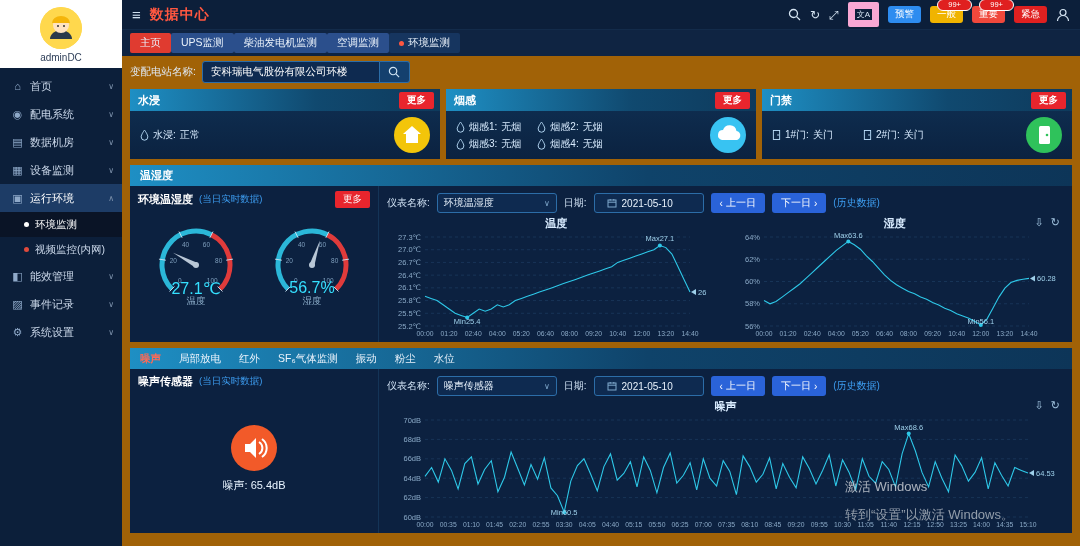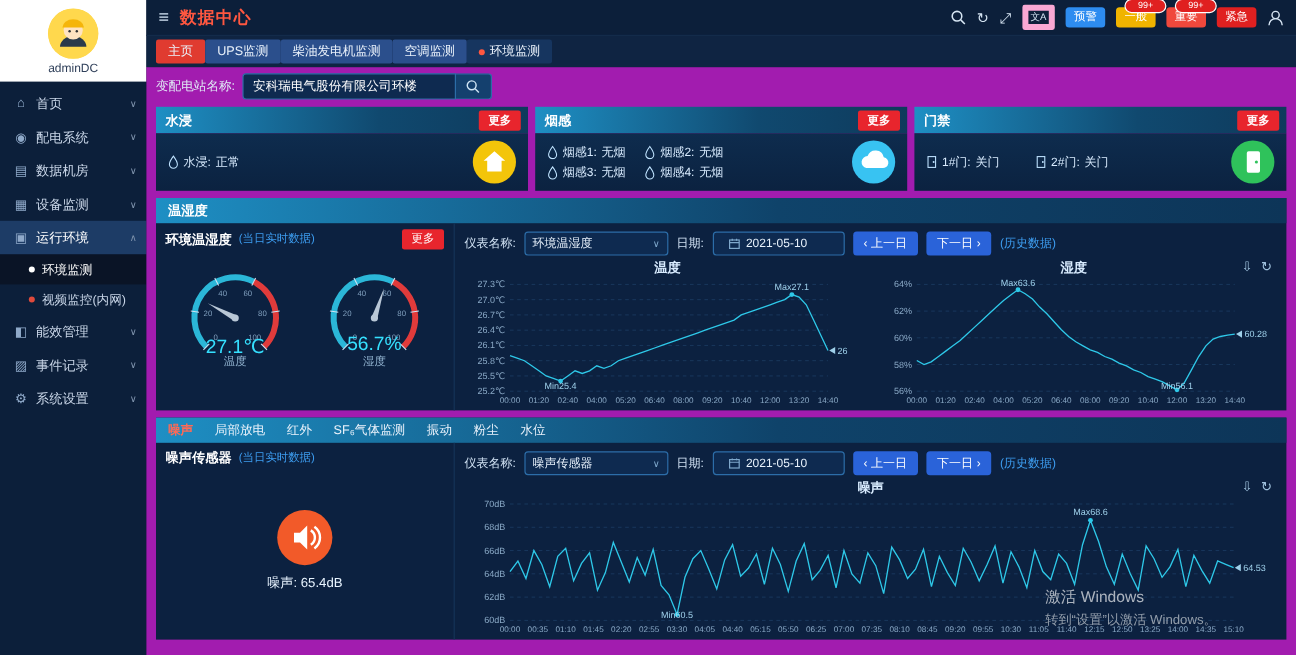--- a/index.html
+++ b/index.html
@@ -20,34 +20,34 @@
 .smi .dot{width:5px;height:5px;border-radius:50%;background:#e04a3c;margin-right:6px}
 .smi.active{background:#0a1426;color:#fff}
 .smi.active .dot{background:#ffffff}
 
 .main{flex:1;display:flex;flex-direction:column;min-width:0}
 .topbar{height:30px;background:#0c1f3a;border-bottom:1px solid #132b4a;display:flex;align-items:center;padding:0 10px;gap:9px}
 .hamburger{font-size:15px;color:#cfe0f0;cursor:pointer}
 .apptitle{font-size:14px;font-weight:bold;color:#ff5740;letter-spacing:1px}
 .tb-right{margin-left:auto;display:flex;align-items:center;gap:9px}
 .tbicon{color:#d5e4f2;font-size:12px;cursor:pointer;display:flex;align-items:center}
-.transbox{border:5px solid #f9a8d4;border-radius:2px;font-size:8px;padding:0 2px;line-height:11px}
+.transbox{border:7px solid #f9a8d4;border-radius:2px;font-size:8px;padding:0 2px;line-height:11px}
 .pill{position:relative;font-size:9.5px;padding:2px 7px;border-radius:3px;color:#fff;cursor:pointer;white-space:nowrap}
 .pill.p-warn{background:#2d8cf0}
 .pill.p-normal{background:#f0b400}
 .pill.p-major{background:#f0483c}
 .pill.p-urgent{background:#e02020}
 .badge{position:absolute;top:-7px;right:-9px;background:#e02020;border:1px solid #fff;border-radius:8px;font-size:7.5px;padding:0 10px;color:#fff;line-height:10px}
 .tabbar{height:26px;background:#0f2442;display:flex;align-items:center;padding:0 8px}
 .tab{font-size:10.5px;color:#eaf2fb;background:#2b4f8c;padding:3px 10px;border-radius:2px;cursor:pointer;display:flex;align-items:center;gap:4px}
 .tab.home{background:#e03b30}
 .tab.active{background:#16355f}
 .tabdot{width:5px;height:5px;border-radius:50%;background:#ff5740}
 
-.content{flex:1;background:#a21caf;padding:5px 8px;overflow:hidden}
+.content{flex:1;background:#a16207;padding:5px 8px;overflow:hidden}
 .searchrow{display:flex;align-items:center;margin-bottom:6px}
 .slabel{font-size:10.5px;color:#dfe9f5;margin-right:6px}
 .sinput{width:178px;height:22px;background:#0e2a50;border:1px solid #2c6da8;border-radius:3px 0 0 3px;color:#fff;font-size:10.5px;padding:8px 8px;outline:none}
 .sbtn{width:30px;height:22px;background:#14406e;border:1px solid #2c6da8;border-left:none;border-radius:0 3px 3px 0;display:flex;align-items:center;justify-content:center;cursor:pointer}
 .row1{display:flex;gap:6px;margin-bottom:6px}
 .panel{flex:1;display:flex;flex-direction:column;min-width:0}
 .phead{height:22px;display:flex;align-items:center;padding:0 6px 0 8px;font-size:11px;font-weight:bold;color:#fff;
   background:linear-gradient(90deg,#1e8fc4,#10496f 60%,#0e3a5c)}
 .morebtn{margin-left:auto;background:#e8252d;color:#fff;font-size:9.5px;padding:2px 8px;border-radius:2px;cursor:pointer}
 .pbody{height:48px;background:linear-gradient(180deg,#0e2c4e,#0b2240);display:flex;align-items:center;padding:0 10px;gap:8px}
@@ -83,21 +83,21 @@
 .btn{height:20px;padding:0 9px;border-radius:3px;background:#2a63d9;color:#fff;font-size:10px;display:flex;align-items:center;gap:3px;cursor:pointer}
 .hist{font-size:10px;color:#3d9df0;cursor:pointer}
 .chartrow{flex:1;display:flex;min-height:0}
 .chartbox{flex:1;min-width:0;display:flex;flex-direction:column;position:relative}
 .ctitle{height:15px;text-align:center;font-size:11px;font-weight:bold;color:#d9ecff}
 .chart{flex:1;width:100%;min-height:0}
 .cicons{position:absolute;top:0;right:4px;display:flex;gap:7px;color:#9fc0dc;font-size:11px}
 .cicons span{cursor:pointer}
 .wm{position:absolute;right:66px;bottom:22px;color:#c8cdd4;opacity:.85;pointer-events:none}
 .wm1{font-size:13px}
-.wm2{font-size:11px;color:#aab3bd;margin-top:2px}
+.wm2{font-size:13px;color:#aab3bd;margin-top:10px}
 svg{display:block}
 </style>
 </head>
 <body>
 
 <div class="app">
 
   <aside class="sidebar">
     <div class="profile">
       <div class="avatar">

